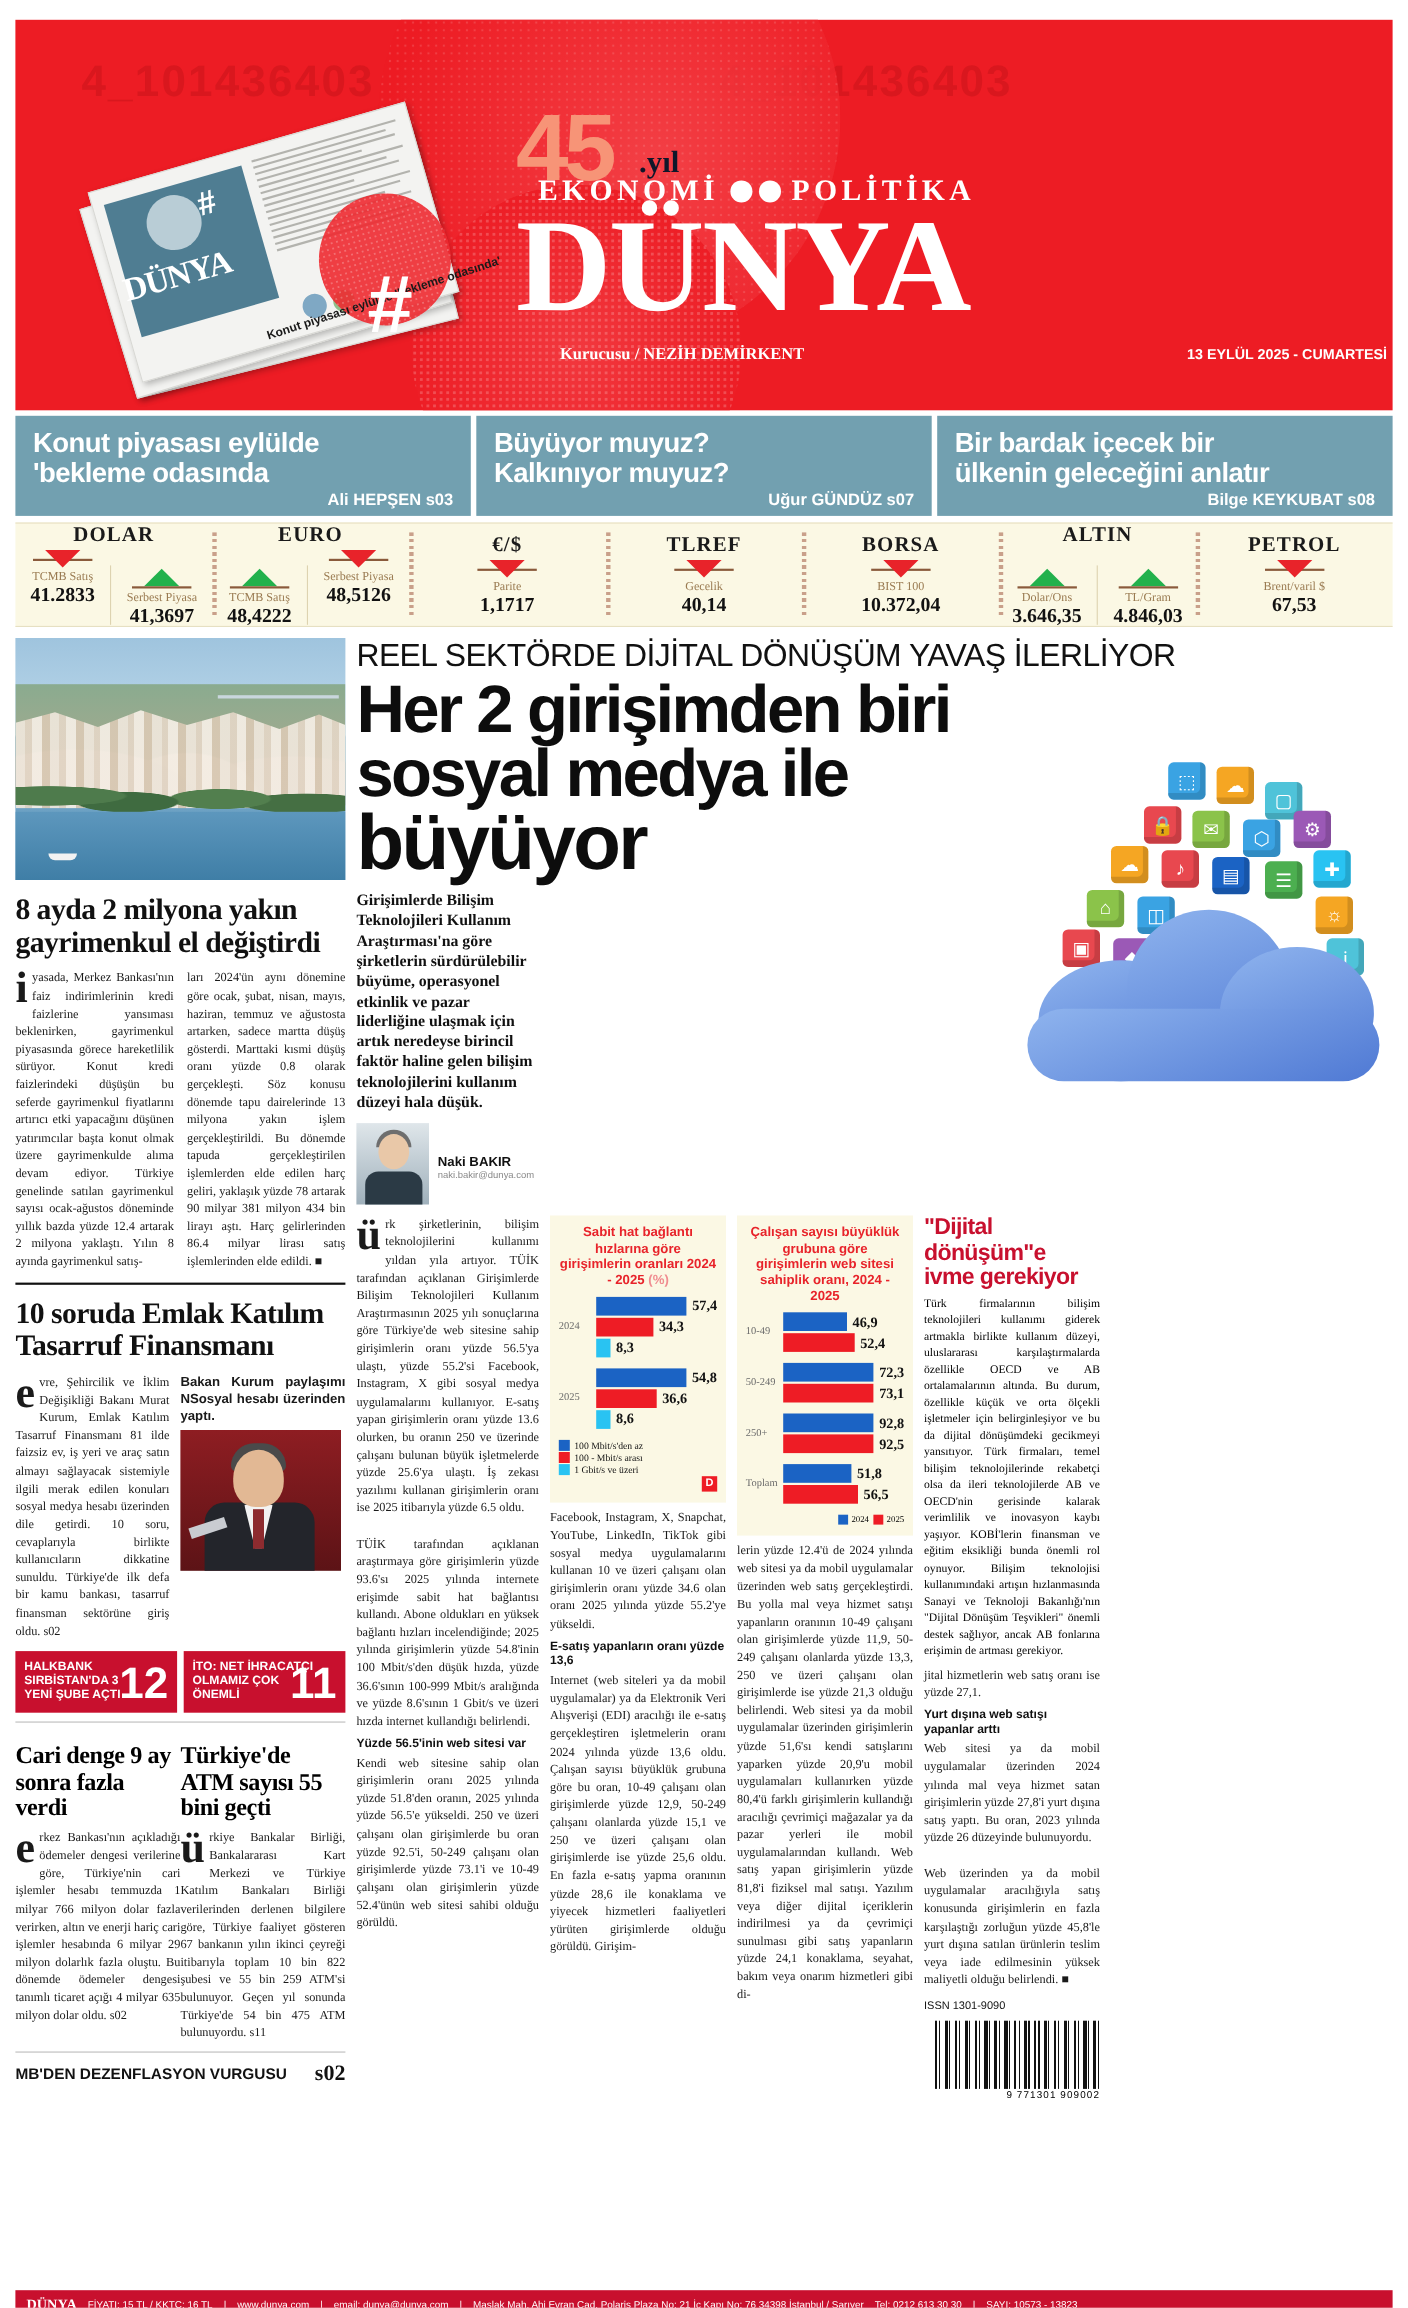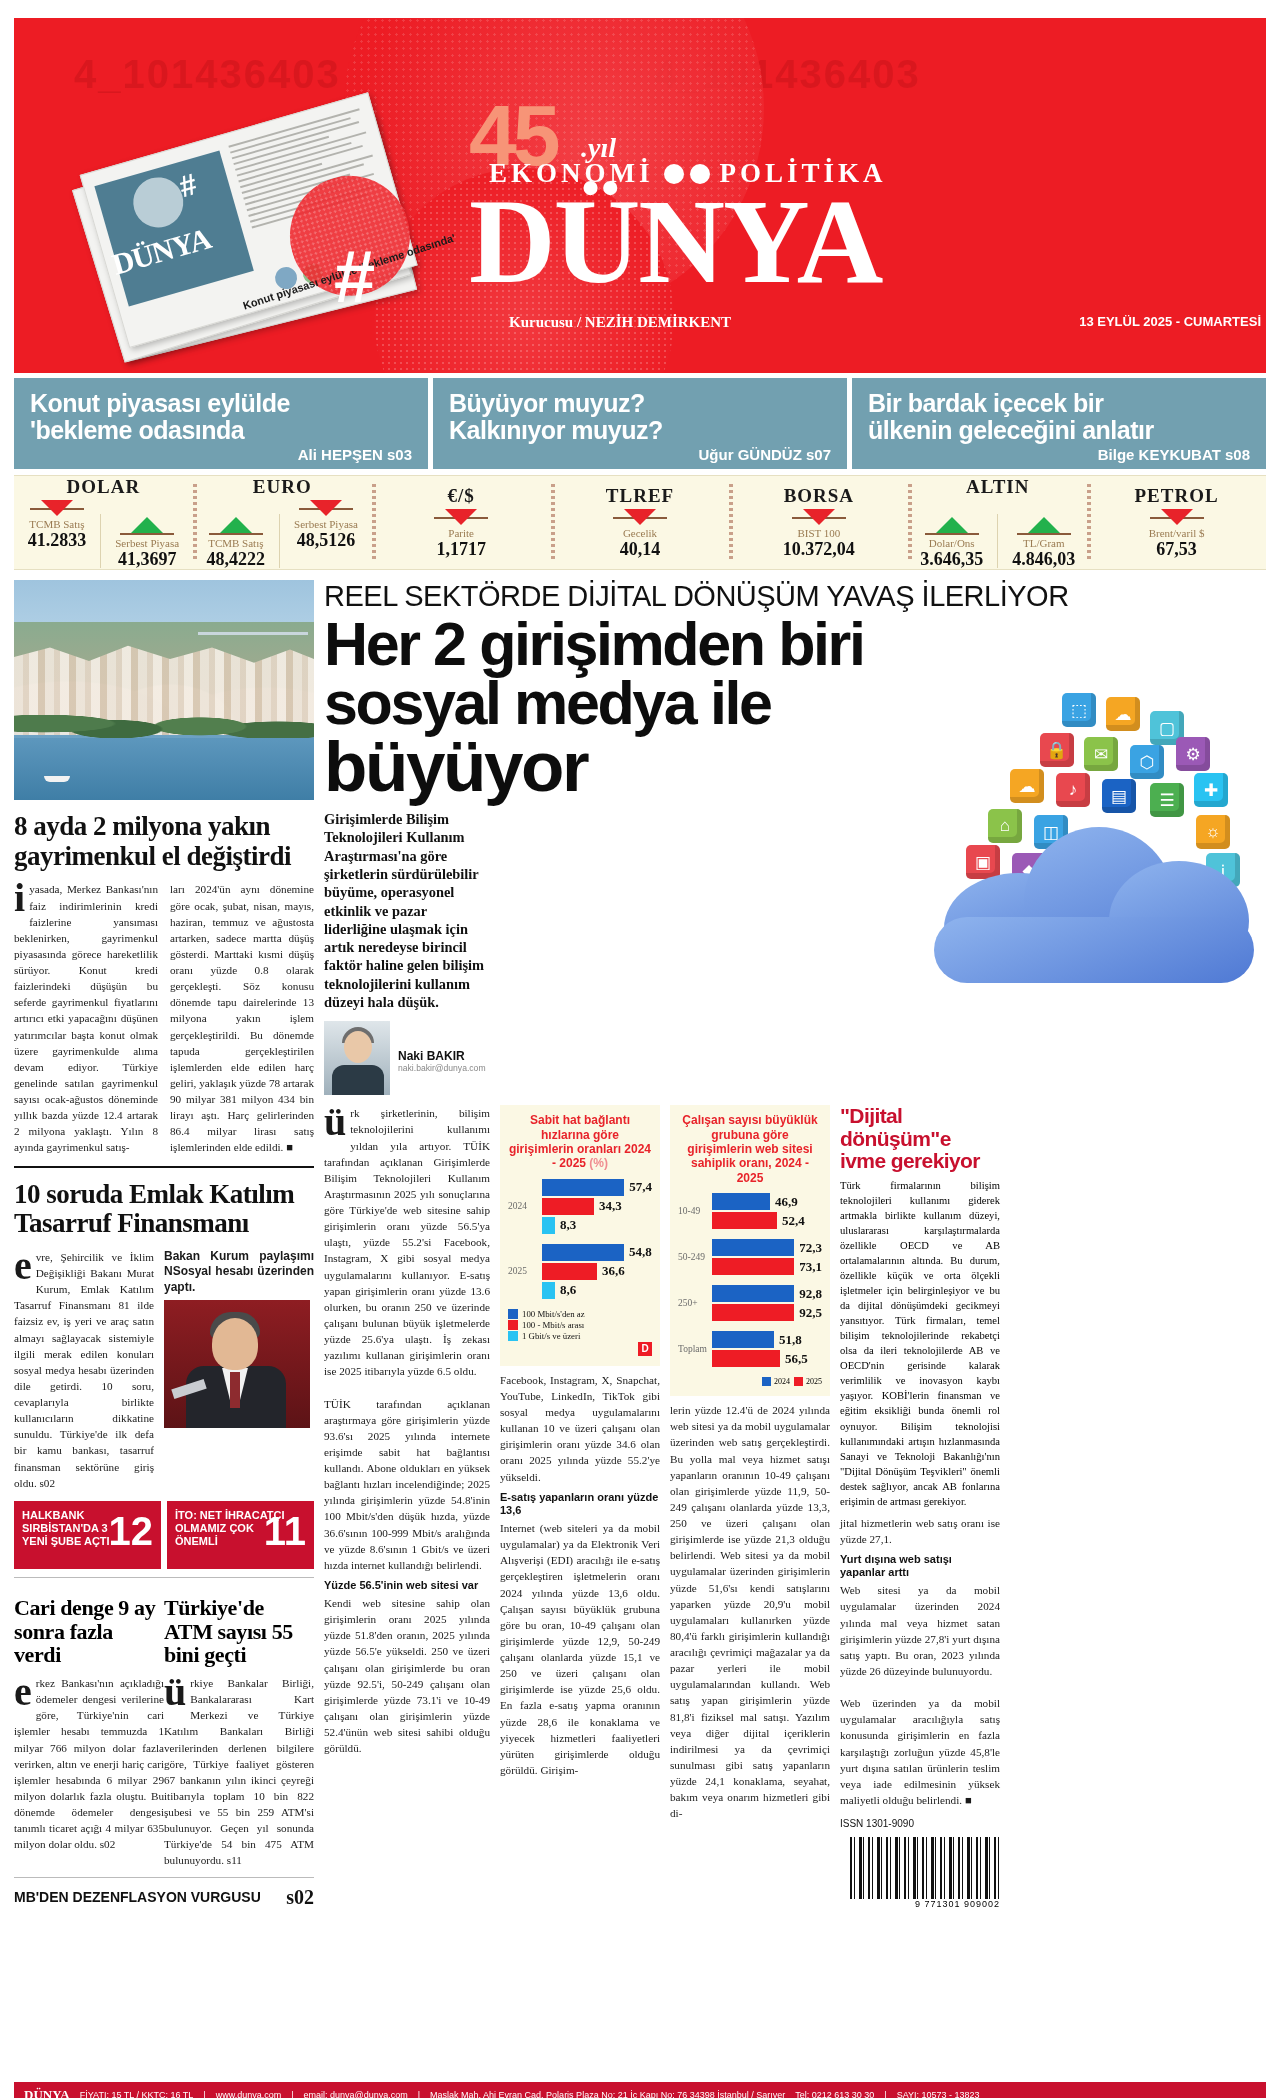--- a/index.html
+++ b/index.html
@@ -99,21 +99,21 @@
   .mh-right{ position:absolute; left:455px; top:92px; width:810px; }
   .anniv{
     position:relative; height:70px;
   }
   .anniv .num{
     position:absolute; left:0; top:-18px; font-family:"Liberation Sans",sans-serif;
     font-weight:800; font-size:86px; color:#f79477; line-height:1; letter-spacing:-4px;
   }
   .anniv .yil{
     position:absolute; left:112px; top:22px; font-family:"Liberation Serif",serif;
-    font-weight:800; font-size:28px; color:#ffffff;font-style:italic;
+    font-weight:800; font-size:28px; color:#0f172a;
   }
   .ekopol{
     position:absolute; left:20px; top:48px;
     font-family:"Liberation Serif",serif; font-weight:700; font-size:27px;
     color:#fff; letter-spacing:4px; display:flex; align-items:center; gap:10px;
   }
   .dots{ display:inline-flex; gap:6px; }
   .dots b{ width:20px; height:20px; border-radius:50%; background:#fff; display:block; }
   .logo-dunya{
     position:absolute; left:0px; top:72px;
@@ -258,21 +258,21 @@
     clip-path:polygon(0 0,100% 0,62% 100%,38% 100%);
   }
   .minister-photo .tie{
     position:absolute; left:66px; top:72px; width:10px; height:36px; background:#8d2b2f;
   }
   .minister-photo .mic{
     position:absolute; left:8px; top:84px; width:34px; height:10px; background:#c9ccd1;
     transform:rotate(-18deg);
   }
 
-  .bank-row{ display:flex; gap:6px; margin-top:10px; height:68px; }
+  .bank-row{ display:flex; gap:6px; margin-top:10px; height:56px; }
   .bankbox{
     flex:1; background:#c8102e; color:#fff; position:relative; padding:8px 8px;
   }
   .bankbox .bl{
     font-family:"Liberation Sans",sans-serif; font-weight:800; font-size:11px; line-height:1.2;
     width:112px;
   }
   .bankbox .bn{
     position:absolute; right:8px; top:10px;
     font-family:"Liberation Sans",sans-serif; font-weight:800; font-size:40px; line-height:1;

